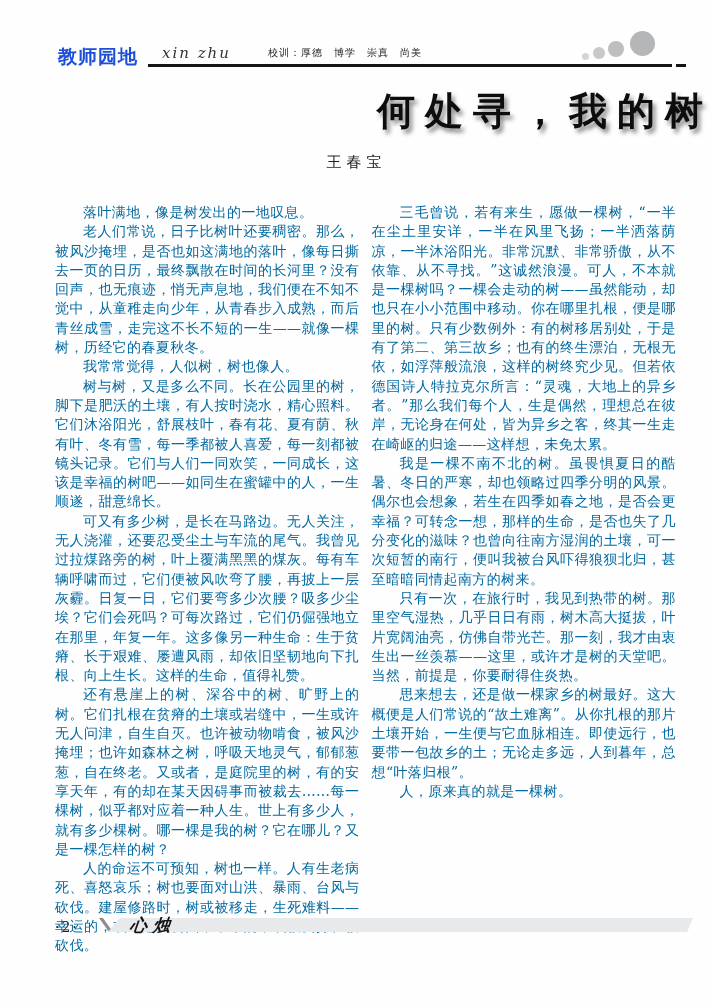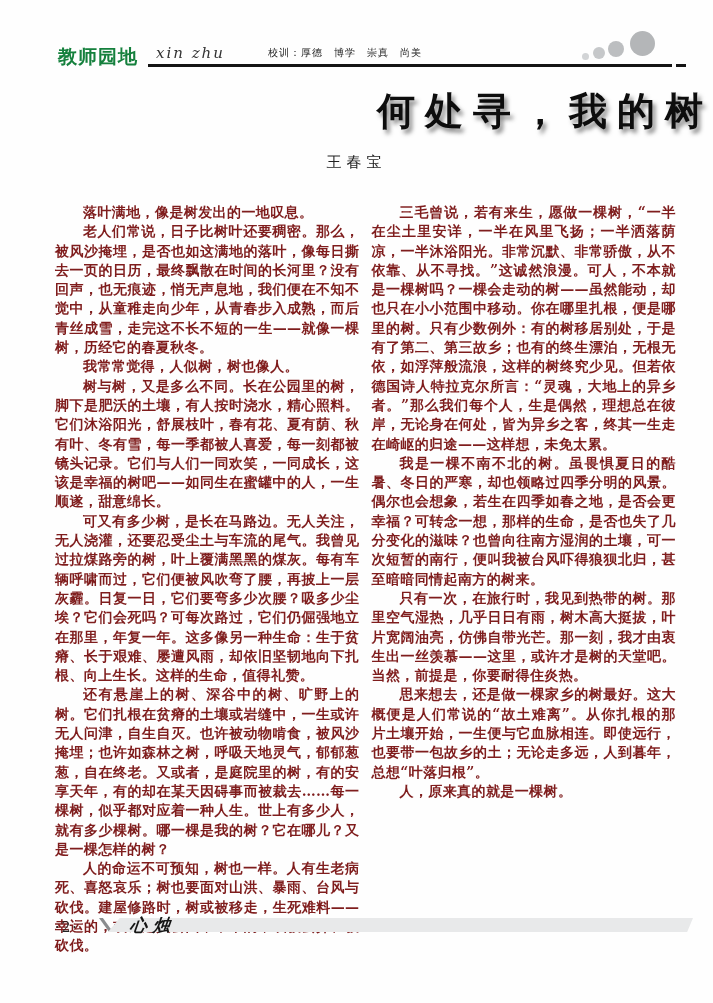--- a/index.html
+++ b/index.html
@@ -11,24 +11,24 @@
     font-family: "DejaVu Serif", "Liberation Serif", serif;
     color: #2b2b2b;
   }
   .page { position: absolute; inset: 0; background: #fefefe; }
 
   
   .header { position: absolute; top: 0; left: 0; right: 0; height: 80px; }
   .logo {
     position: absolute; left: 58px; top: 44px;
     font-family: "DejaVu Sans", "Liberation Sans", sans-serif;
-    font-weight: 900; font-size: 19px; letter-spacing: 1px; color: #15803d;
+    font-weight: 900; font-size: 19px; letter-spacing: 1px; color: #1d4ed8;
   }
   .xinzhu {
-    position: absolute; left: 156px; top: 44px;
+    position: absolute; left: 162px; top: 44px;
     font-style: italic; font-size: 15px; color: #333; letter-spacing: 2px;
   }
   .slogan {
     position: absolute; left: 268px; top: 46px;
     font-size: 10px; color: #222; letter-spacing: 1px;
     font-family: "DejaVu Sans", "Liberation Sans", sans-serif;
   }
   .header-rule {
     position: absolute; left: 148px; top: 64px;
     width: 524px; height: 2.5px; background: #141414;
@@ -60,22 +60,21 @@
   
   .columns {
     position: absolute; top: 203px; left: 55px; right: 37px; bottom: 70px;
     display: flex; gap: 12px;
   }
   .col { width: 50%; }
   .para {
     font-size: 14px; line-height: 19.3px;
     text-align: justify; text-justify: inter-ideograph;
     text-indent: 2em; letter-spacing: 0.4px;
-    color: #7f1d1d;
-    font-weight: bold;
+    color: #0369a1;
   }
   .para.no-indent { text-indent: 0; }
 
   
   .footer { position: absolute; left: 0; right: 0; top: 916px; height: 26px; }
   .page-number {
     position: absolute; left: 55px; top: 3px;
     font-size: 14px; color: #222; letter-spacing: 2px;
   }
   .band-tick {

